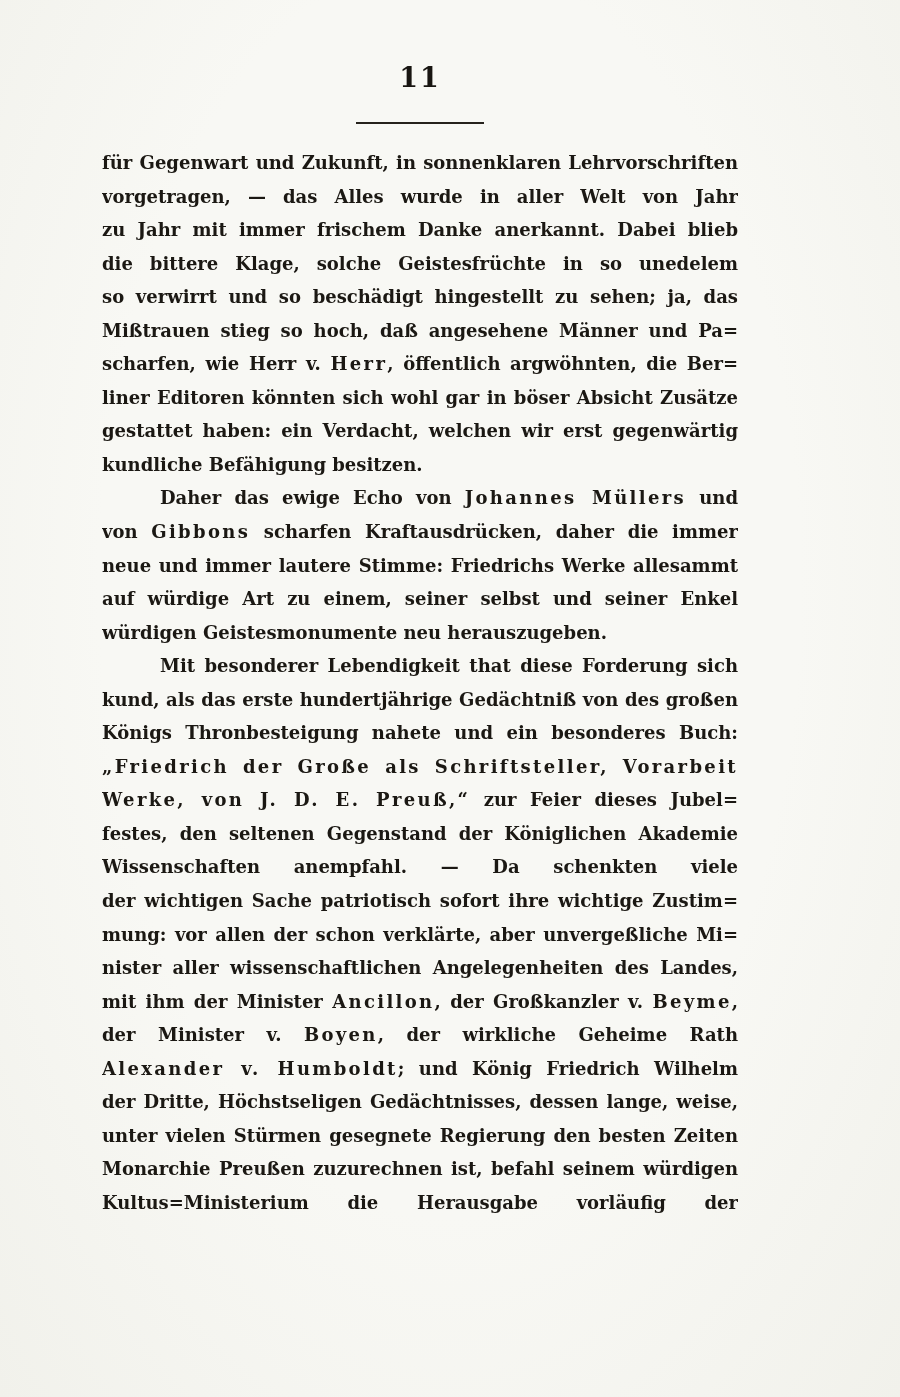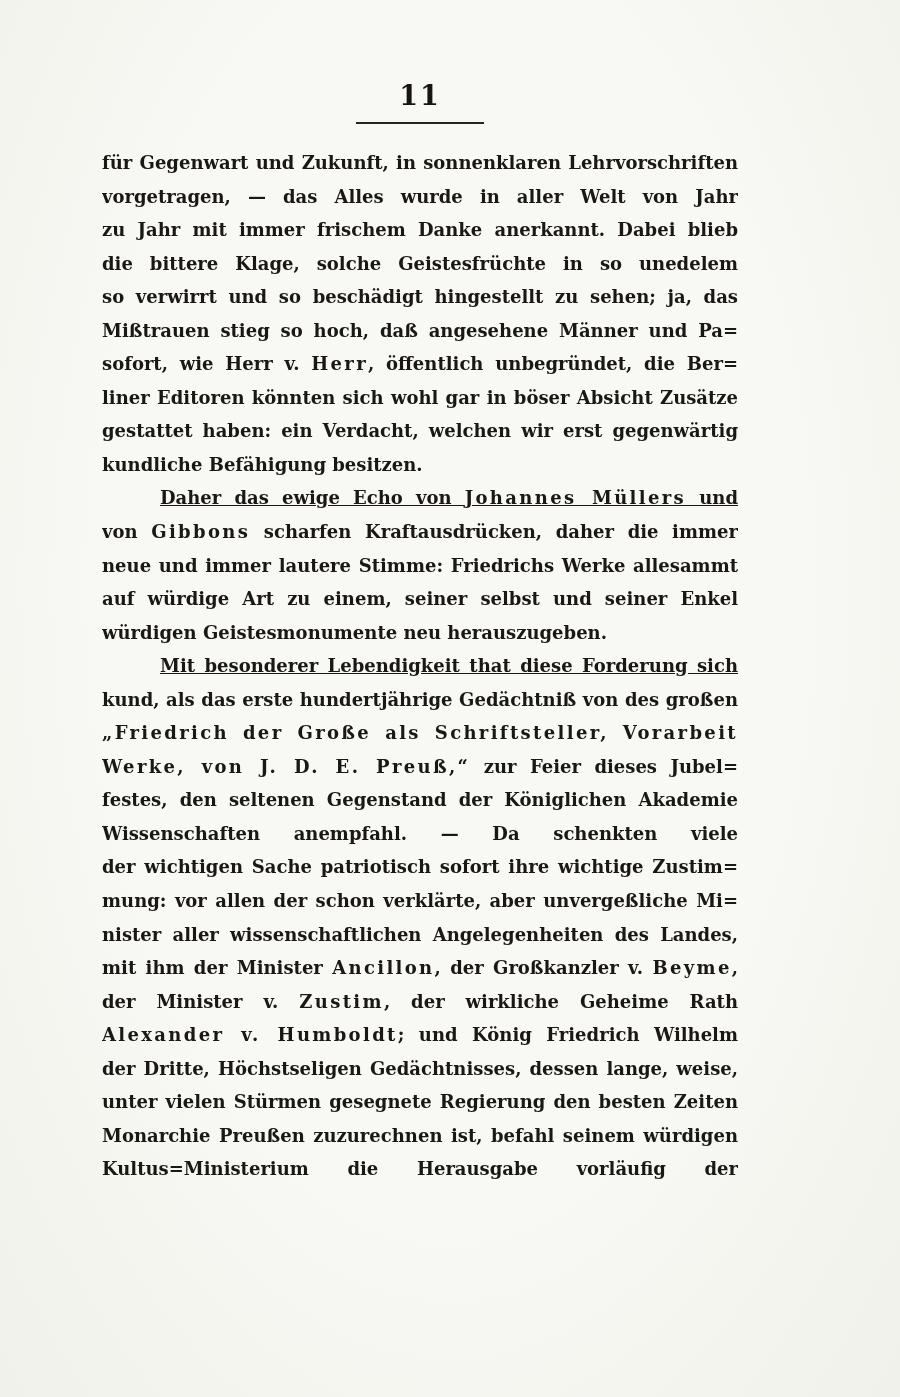--- a/index.html
+++ b/index.html
@@ -9,21 +9,21 @@
   }
   .page {
     position: relative;
     width: 900px; height: 1397px;
     background: radial-gradient(ellipse at 50% 42%, #f8f8f4 55%, #f1f1eb 100%);
     color: #1b1813;
     overflow: hidden;
   }
   .pageno-wrap {
     position: absolute;
-    top: 80px; left: 0; width: 840px;
+    top: 62px; left: 0; width: 840px;
     text-align: center;
   }
   .pageno {
     font-size: 27px;
     font-weight: bold;
     letter-spacing: 2px;
     color: #181511;
   }
   .header-rule {
     position: absolute;
@@ -44,63 +44,64 @@
     font-weight: bold;
     text-align: justify;
     text-align-last: justify;
     overflow: hidden;
     color: #1b1813;
   }
   .line.last {
     text-align: right;
     text-align-last: left;
   }
-  .line.indent { text-indent: 58px; text-decoration: underline; }
+  .line.indent { text-indent: 58px; }
   .sp { letter-spacing: 0.13em; }
 </style>
 </head>
 <body>
 
 <div class="page">
   <div class="pageno-wrap">
     <span class="pageno">11</span>
   </div>
   <div class="header-rule"></div>
   <div class="text-block">
       <div class="paragraph">
         <div class="line"><span class="plain">für Gegenwart und Zukunft, in sonnenklaren Lehrvorschriften</span></div>
         <div class="line"><span class="plain">vorgetragen, — das Alles wurde in aller Welt von Jahr</span></div>
         <div class="line"><span class="plain">zu Jahr mit immer frischem Danke anerkannt. Dabei blieb</span></div>
         <div class="line"><span class="plain">die bittere Klage, solche Geistesfrüchte in so unedelem Gefäße,</span></div>
         <div class="line"><span class="plain">so verwirrt und so beschädigt hingestellt zu sehen; ja, das</span></div>
         <div class="line"><span class="plain">Mißtrauen stieg so hoch, daß angesehene Männer und Pa=</span></div>
-        <div class="line"><span class="plain">sofort, wie Herr v. </span><span class="sp">Herr</span><span class="plain">, öffentlich unbegründet, die Ber=</span></div>
+        <div class="line"><span class="plain">scharfen, wie Herr v. </span><span class="sp">Herr</span><span class="plain">, öffentlich argwöhnten, die Ber=</span></div>
         <div class="line"><span class="plain">liner Editoren könnten sich wohl gar in böser Absicht Zusätze</span></div>
         <div class="line"><span class="plain">gestattet haben: ein Verdacht, welchen wir erst gegenwärtig</span></div>
         <div class="line last"><span class="plain">kundliche Befähigung besitzen.</span></div>
       </div>
       <div class="paragraph">
         <div class="line indent"><span class="plain">Daher das ewige Echo von </span><span class="sp">Johannes Müllers</span><span class="plain"> und</span></div>
         <div class="line"><span class="plain">von </span><span class="sp">Gibbons</span><span class="plain"> scharfen Kraftausdrücken, daher die immer</span></div>
         <div class="line"><span class="plain">neue und immer lautere Stimme: Friedrichs Werke allesammt</span></div>
         <div class="line"><span class="plain">auf würdige Art zu einem, seiner selbst und seiner Enkel</span></div>
         <div class="line last"><span class="plain">würdigen Geistesmonumente neu herauszugeben.</span></div>
       </div>
       <div class="paragraph">
         <div class="line indent"><span class="plain">Mit besonderer Lebendigkeit that diese Forderung sich</span></div>
         <div class="line"><span class="plain">kund, als das erste hundertjährige Gedächtniß von des großen</span></div>
+        <div class="line"><span class="plain">Königs Thronbesteigung nahete und ein besonderes Buch:</span></div>
         <div class="line"><span class="sp">„Friedrich der Große als Schriftsteller, Vorarbeit</span></div>
         <div class="line"><span class="sp">Werke, von J. D. E. Preuß,“</span><span class="plain"> zur Feier dieses Jubel=</span></div>
         <div class="line"><span class="plain">festes, den seltenen Gegenstand der Königlichen Akademie der</span></div>
         <div class="line"><span class="plain">Wissenschaften anempfahl. — Da schenkten viele Ehrenmänner</span></div>
         <div class="line"><span class="plain">der wichtigen Sache patriotisch sofort ihre wichtige Zustim=</span></div>
         <div class="line"><span class="plain">mung: vor allen der schon verklärte, aber unvergeßliche Mi=</span></div>
         <div class="line"><span class="plain">nister aller wissenschaftlichen Angelegenheiten des Landes, und</span></div>
         <div class="line"><span class="plain">mit ihm der Minister </span><span class="sp">Ancillon</span><span class="plain">, der Großkanzler v. </span><span class="sp">Beyme</span><span class="plain">,</span></div>
-        <div class="line"><span class="plain">der Minister v. </span><span class="sp">Zustim</span><span class="plain">, der wirkliche Geheime Rath</span></div>
+        <div class="line"><span class="plain">der Minister v. </span><span class="sp">Boyen</span><span class="plain">, der wirkliche Geheime Rath</span></div>
         <div class="line"><span class="sp">Alexander v. Humboldt</span><span class="plain">; und König Friedrich Wilhelm</span></div>
         <div class="line"><span class="plain">der Dritte, Höchstseligen Gedächtnisses, dessen lange, weise,</span></div>
         <div class="line"><span class="plain">unter vielen Stürmen gesegnete Regierung den besten Zeiten der</span></div>
         <div class="line"><span class="plain">Monarchie Preußen zuzurechnen ist, befahl seinem würdigen</span></div>
         <div class="line"><span class="plain">Kultus=Ministerium die Herausgabe vorläufig der historischen</span></div>
       </div>
     </div>
 </div>
 
 </body></html>

